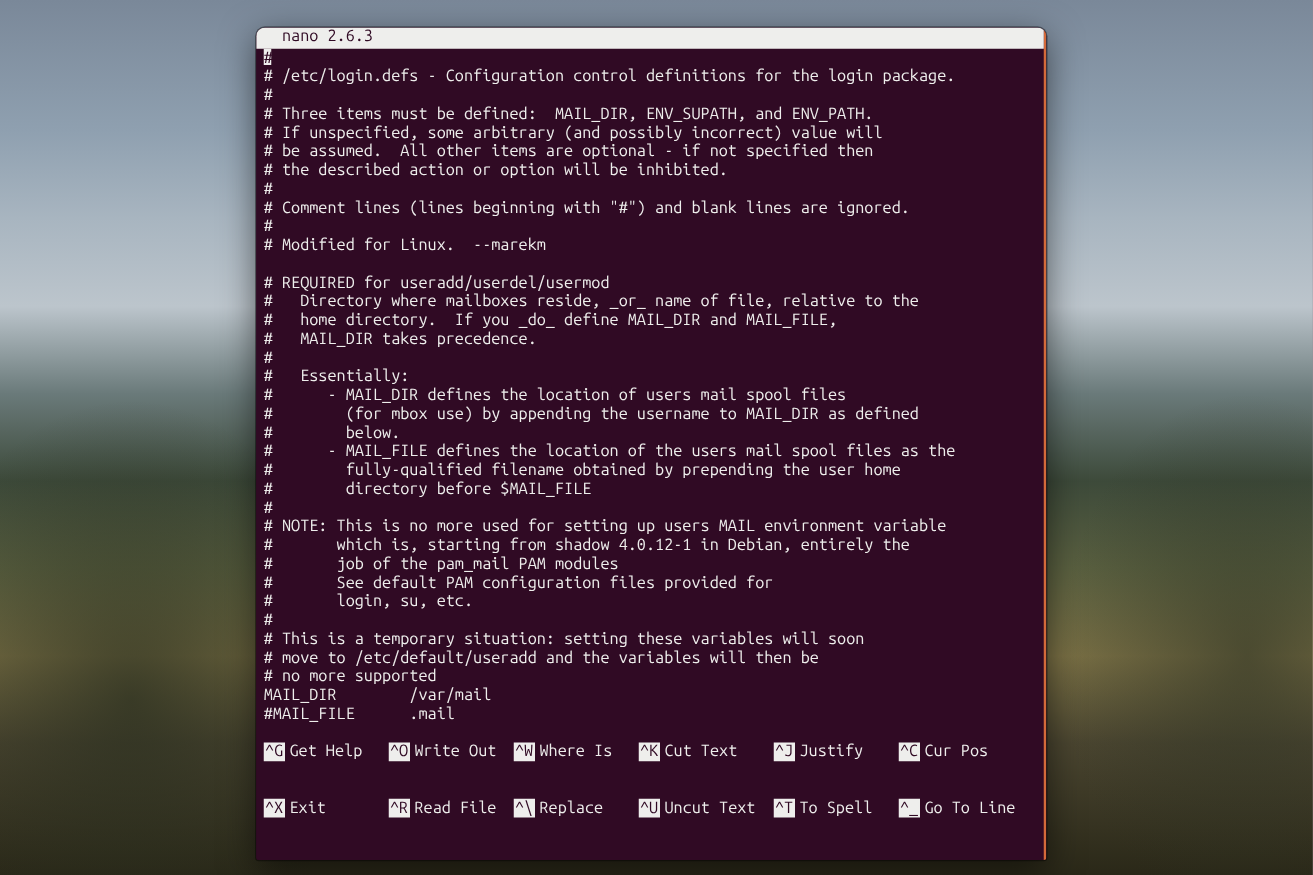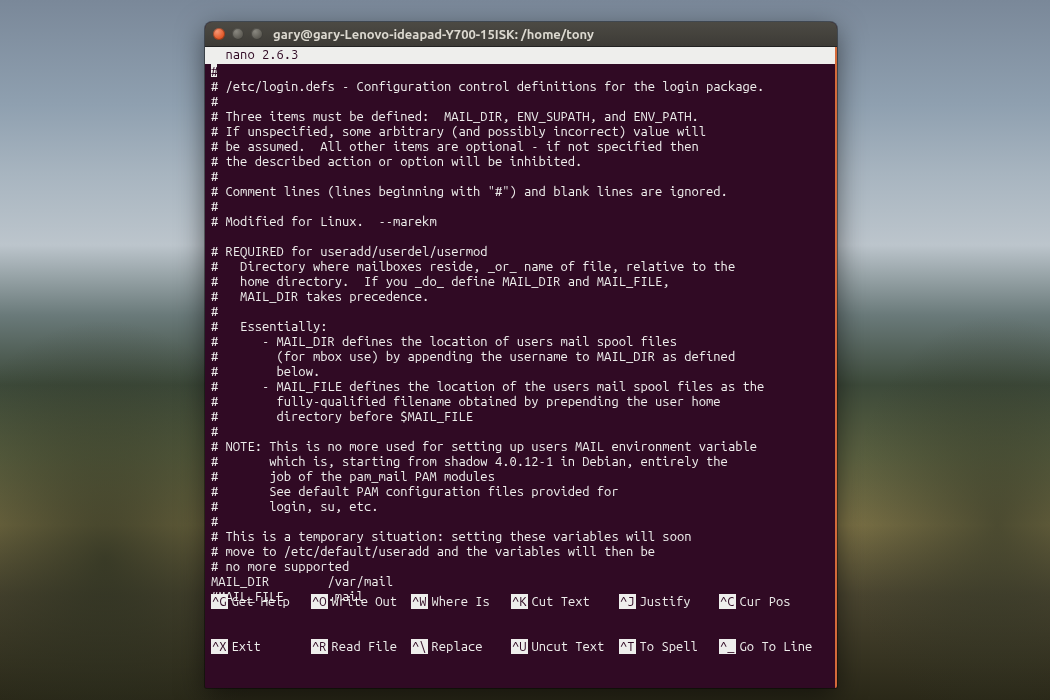--- a/index.html
+++ b/index.html
@@ -130,28 +130,20 @@
     padding:0 1px;
     margin-right:4px;
   }
 </style>
 </head>
 <body>
 <div class="bg-mountains"></div>
 
 <div class="window">
 
-  <div class="titlebar">
-    <div class="win-controls">
-      <div class="win-btn win-close"></div>
-      <div class="win-btn win-min"></div>
-      <div class="win-btn win-max"></div>
-    </div>
-    <div class="titlebar-title">gary@gary-Lenovo-ideapad-Y700-15ISK: /home/tony</div>
-  </div>
 
   <div class="term">
 
     <div class="nano-header">
       <span class="hdr-left">  nano 2.6.3</span>
       <span class="hdr-right"></span>
     </div>
 
     <div class="editor" id="editor"><div class="line"><span class="cursor">#</span></div><div class="line"># /etc/login.defs - Configuration control definitions for the login package.</div><div class="line">#</div><div class="line"># Three items must be defined:  MAIL_DIR, ENV_SUPATH, and ENV_PATH.</div><div class="line"># If unspecified, some arbitrary (and possibly incorrect) value will</div><div class="line"># be assumed.  All other items are optional - if not specified then</div><div class="line"># the described action or option will be inhibited.</div><div class="line">#</div><div class="line"># Comment lines (lines beginning with "#") and blank lines are ignored.</div><div class="line">#</div><div class="line"># Modified for Linux.  --marekm</div><div class="line"></div><div class="line"># REQUIRED for useradd/userdel/usermod</div><div class="line">#   Directory where mailboxes reside, _or_ name of file, relative to the</div><div class="line">#   home directory.  If you _do_ define MAIL_DIR and MAIL_FILE,</div><div class="line">#   MAIL_DIR takes precedence.</div><div class="line">#</div><div class="line">#   Essentially:</div><div class="line">#      - MAIL_DIR defines the location of users mail spool files</div><div class="line">#        (for mbox use) by appending the username to MAIL_DIR as defined</div><div class="line">#        below.</div><div class="line">#      - MAIL_FILE defines the location of the users mail spool files as the</div><div class="line">#        fully-qualified filename obtained by prepending the user home</div><div class="line">#        directory before $MAIL_FILE</div><div class="line">#</div><div class="line"># NOTE: This is no more used for setting up users MAIL environment variable</div><div class="line">#       which is, starting from shadow 4.0.12-1 in Debian, entirely the</div><div class="line">#       job of the pam_mail PAM modules</div><div class="line">#       See default PAM configuration files provided for</div><div class="line">#       login, su, etc.</div><div class="line">#</div><div class="line"># This is a temporary situation: setting these variables will soon</div><div class="line"># move to /etc/default/useradd and the variables will then be</div><div class="line"># no more supported</div><div class="line">MAIL_DIR        /var/mail</div><div class="line">#MAIL_FILE      .mail</div></div>
 

